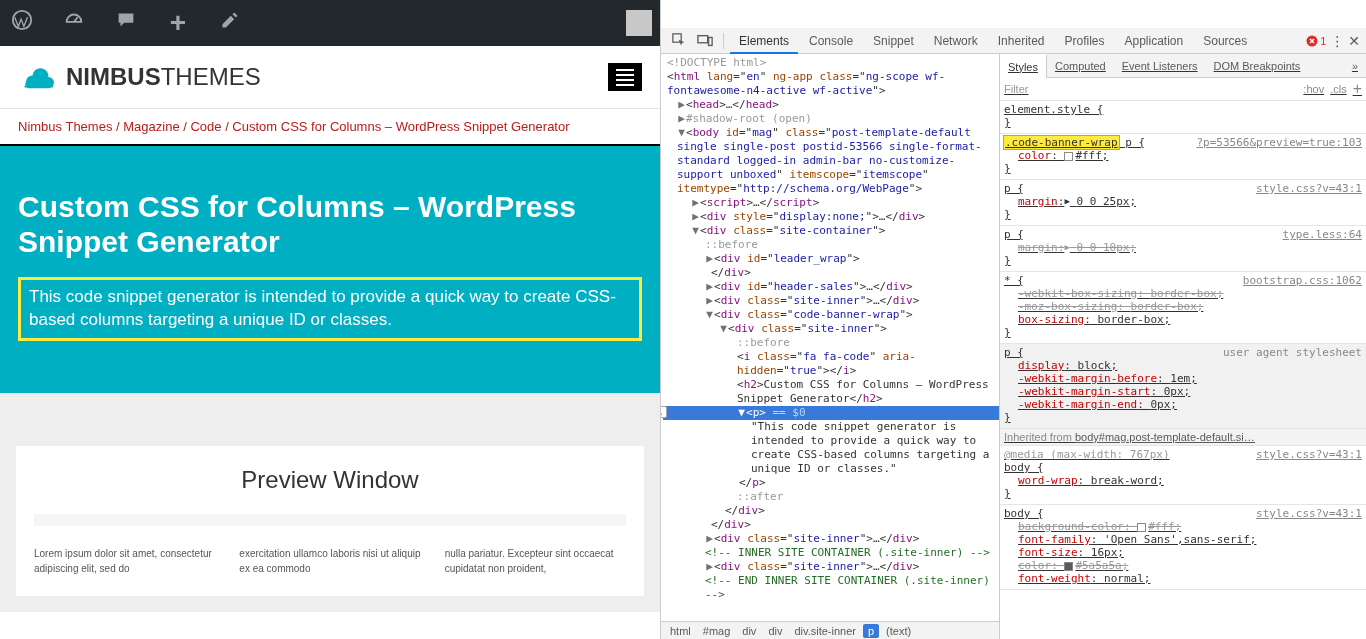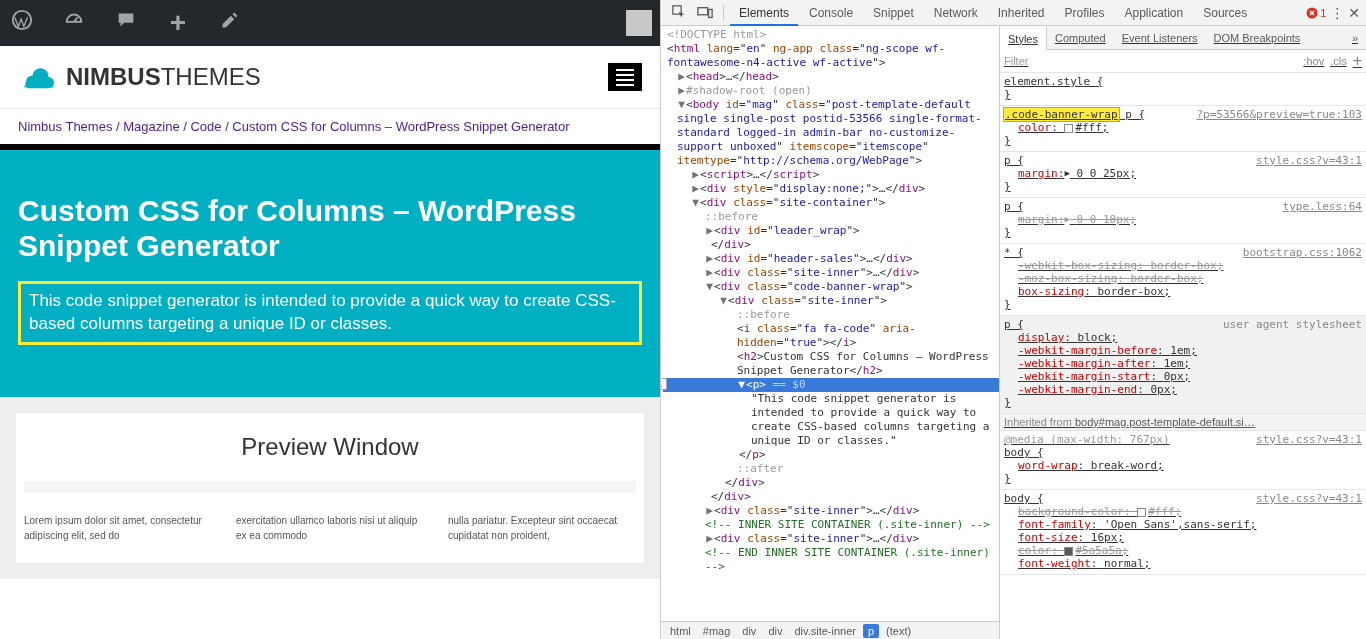--- a/index.html
+++ b/index.html
@@ -9,32 +9,32 @@
     .wp-adminbar { height: 46px; background: #23282d; display: flex; align-items: center; padding: 0 8px; gap: 24px; }
     .wp-adminbar .icon { color: #a0a5aa; font-size: 22px; width: 28px; text-align: center; }
     .wp-adminbar .avatar { margin-left: auto; width: 26px; height: 26px; background: #c8c8c8; }
     .site-header { background: #fff; padding: 16px 18px; display: flex; align-items: center; border-bottom: 1px solid #e5e5e5; }
     .logo { display: flex; align-items: center; gap: 8px; }
     .logo-mark { width: 40px; height: 30px; }
     .logo-text { font-size: 24px; font-weight: 300; color: #333; }
     .logo-text b { font-weight: 700; }
     .menu-btn { margin-left: auto; width: 34px; height: 28px; background: #000; display: flex; flex-direction: column; justify-content: center; align-items: center; gap: 3px; }
     .menu-btn span { display: block; width: 18px; height: 2px; background: #fff; }
-    .breadcrumb { padding: 10px 18px; font-size: 13px; color: #4c1d95; background: #fff; border-bottom: 6px solid #000000; }
+    .breadcrumb { padding: 10px 18px; font-size: 13px; color: #b91c1c; background: #fff; border-bottom: 2px solid #000000; }
     .banner { background: #00afc1; color: #fff; padding: 44px 18px 52px; }
     .banner h1 { font-size: 30px; font-weight: 700; line-height: 1.15; margin-bottom: 18px; }
     .banner p { font-size: 17px; line-height: 1.35; border: 3px solid #ffeb3b; padding: 6px 8px; }
     .preview { background: #eee; padding: 16px; }
-    .preview-inner { background: #fff; padding: 20px 8px; }
+    .preview-inner { background: #fff; padding: 20px 18px; margin-top: 37px; }
     .preview-inner h2 { text-align: center; font-size: 24px; font-weight: 400; color: #333; margin-bottom: 20px; }
     .preview-hr { height: 12px; background: #f5f5f5; margin: 0 0 20px; }
     .lorem-cols { display: flex; gap: 24px; font-size: 10px; color: #555; line-height: 1.5; }
     .lorem-cols div { flex: 1; }
     .right-pane { flex: 1; border-left: 1px solid #ccc; display: flex; flex-direction: column; font-family: Menlo, Consolas, monospace; font-size: 11px; color: #333; }
-    .dt-toolbar { height: 26px; border-bottom: 1px solid #ccc; display: flex; align-items: center; padding: 0 6px; gap: 2px; background: #f3f3f3; }
+    .dt-toolbar { height: 26px; border-bottom: 1px solid #ccc; display: flex; align-items: center; padding: 0 6px; gap: 2px; background: #f3f3f3; margin-top: 28px; }
     .dt-toolbar .selector-icon, .dt-toolbar .device-icon { width: 24px; height: 20px; display:flex; align-items:center; justify-content:center; font-size:14px; color: #5a5a5a; }
     .dt-divider { width: 1px; height: 16px; background: #ccc; margin: 0 4px; }
     .dt-tab { padding: 0 9px; height: 26px; display: flex; align-items: center; color: #5a5a5a; font-family: -apple-system, Arial; font-size: 12px; cursor: default; }
     .dt-tab.active { color: #333; box-shadow: inset 0 -2px 0 #1a73e8; }
     .dt-right-tools { margin-left: auto; display: flex; align-items: center; gap: 4px; font-family: -apple-system, Arial; font-size: 11px; }
     .err-badge { color: #d93025; display: flex; align-items: center; gap: 2px; }
     .dt-body { flex: 1; display: flex; overflow: hidden; }
     .elements-panel { width: 339px; border-right: 1px solid #ccc; display: flex; flex-direction: column; }
     .elements-tree { flex: 1; overflow: hidden; padding: 2px 0 0 2px; line-height: 14px; white-space: nowrap; }
     .elements-tree .ln { padding: 0 0 0 4px; }
@@ -252,21 +252,20 @@
             <div class="prop strike"><span>-webkit-box-sizing</span>: <span>border-box;</span></div>
             <div class="prop strike"><span>-moz-box-sizing</span>: <span>border-box;</span></div>
             <div class="prop"><span class="prop-n">box-sizing</span>: <span class="prop-v">border-box;</span></div>
             <div>}</div>
           </div>
           <div class="style-block ua">
             <span class="src" style="text-decoration:none;">user agent stylesheet</span>
             <div class="selector">p {</div>
             <div class="prop"><span class="prop-n">display</span>: <span class="prop-v">block;</span></div>
             <div class="prop"><span class="prop-n">-webkit-margin-before</span>: <span class="prop-v">1em;</span></div>
-            <div class="prop"><span class="prop-n">-webkit-margin-after</span>: <span class="prop-v">1em;</span></div>
             <div class="prop"><span class="prop-n">-webkit-margin-start</span>: <span class="prop-v">0px;</span></div>
             <div class="prop"><span class="prop-n">-webkit-margin-end</span>: <span class="prop-v">0px;</span></div>
             <div>}</div>
           </div>
           <div class="inherited"><span>Inherited from</span> <a>body#mag.post-template-default.si…</a></div>
           <div class="style-block">
             <span class="src">style.css?v=43:1</span>
             <div style="color:#999;">@media (max-width: 767px)</div>
             <div class="selector">body {</div>
             <div class="prop"><span class="prop-n">word-wrap</span>: <span class="prop-v">break-word;</span></div>

